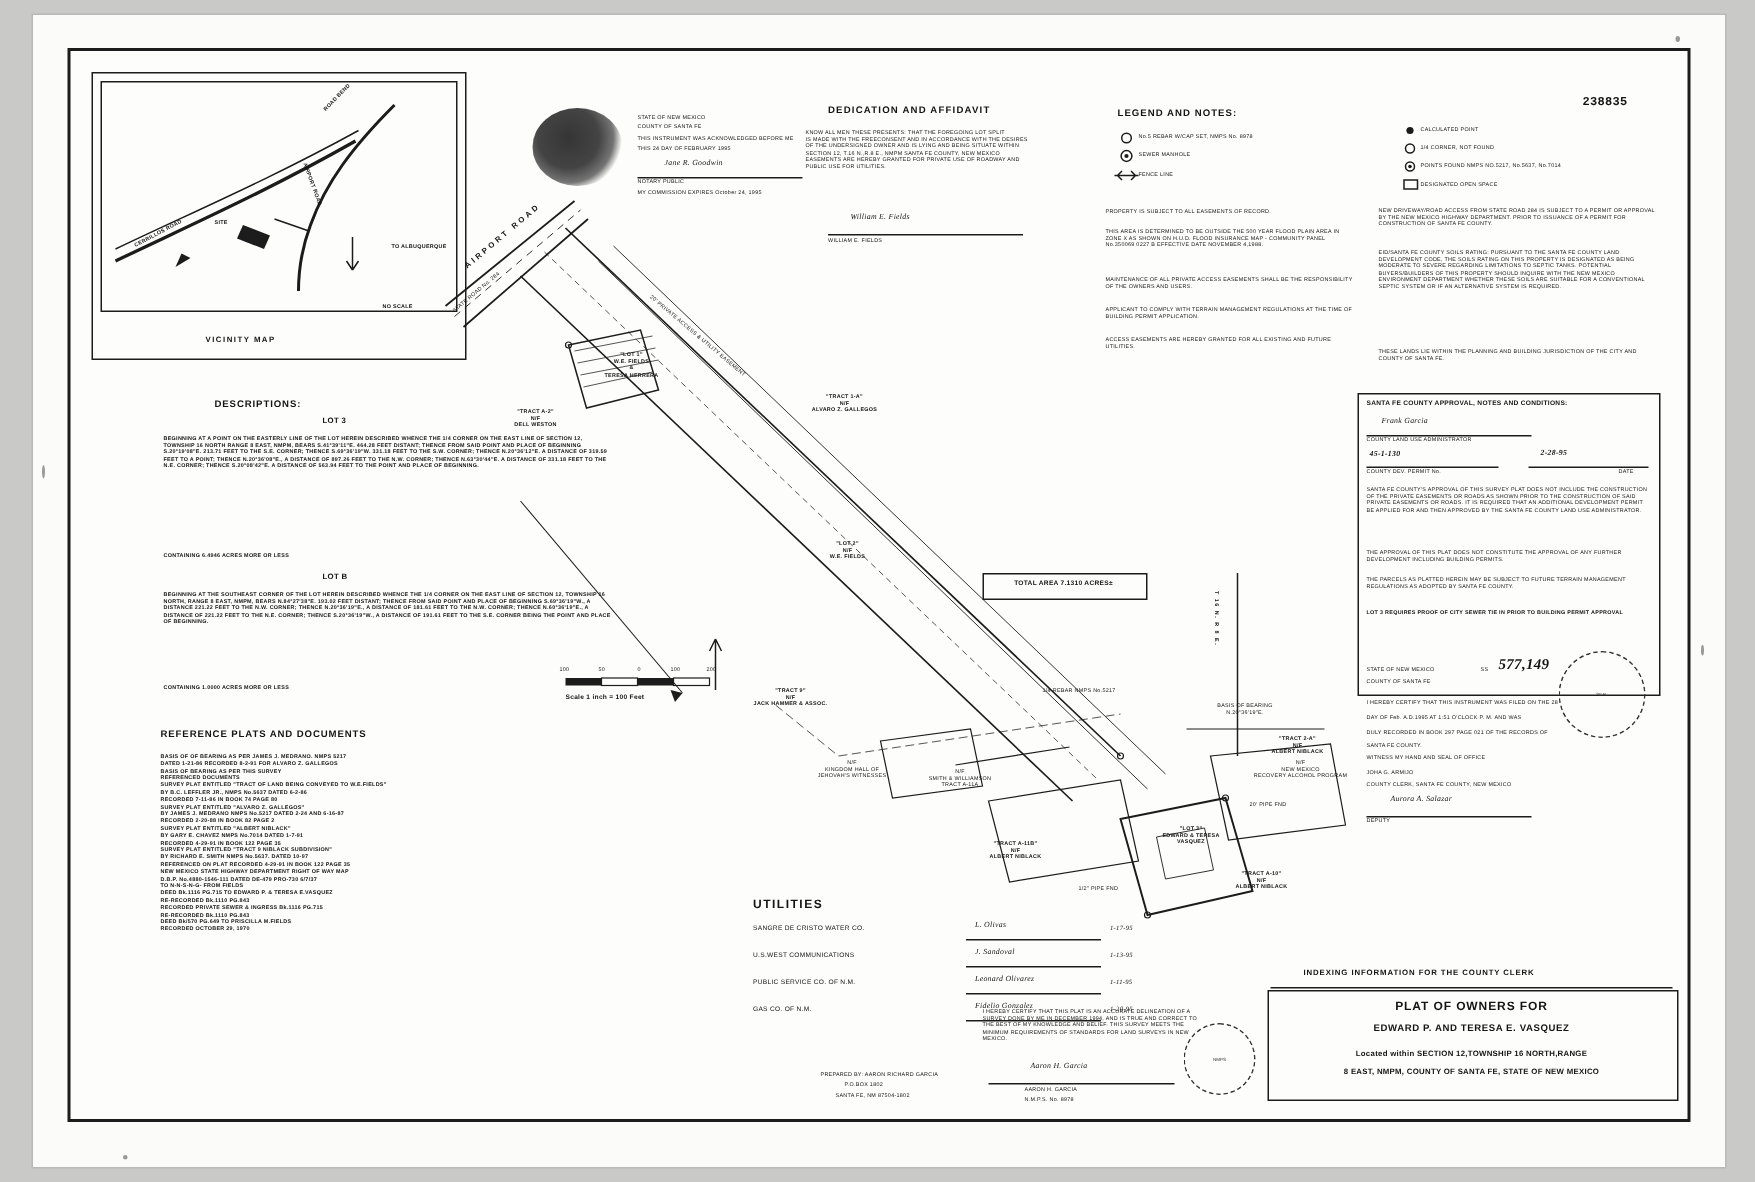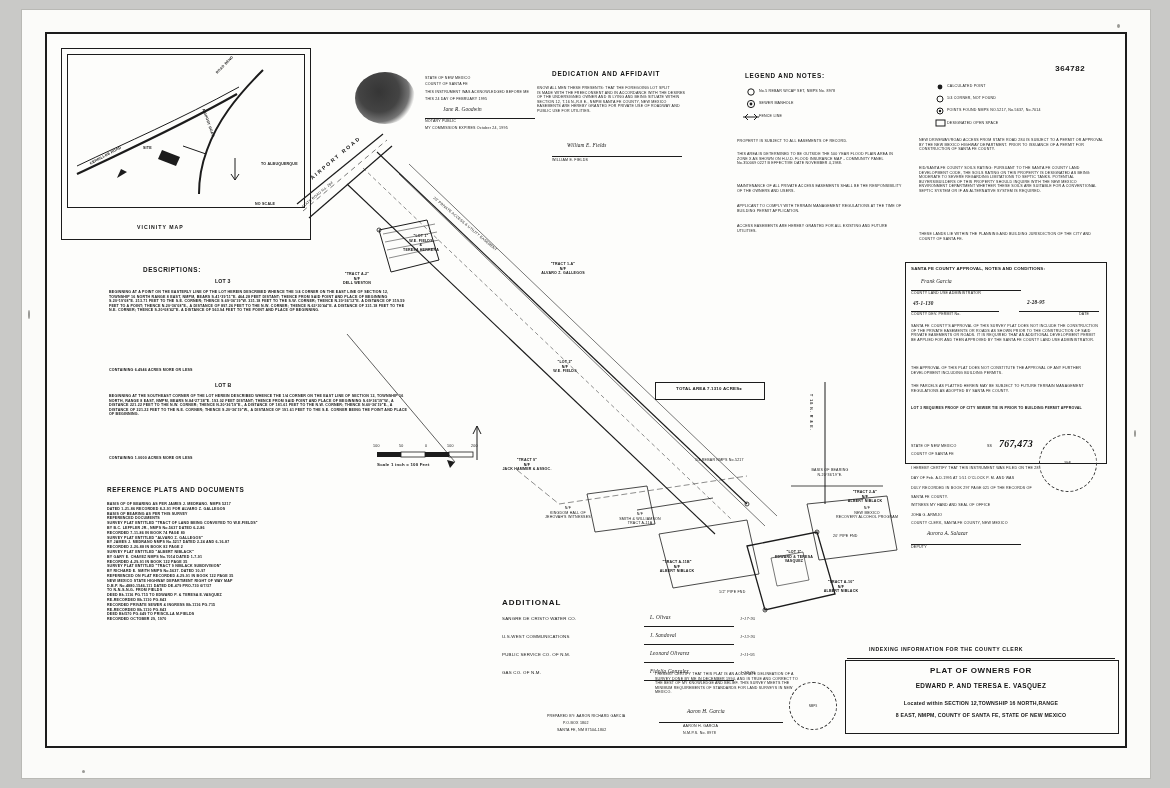--- a/index.html
+++ b/index.html
@@ -137,42 +137,42 @@
 
     <div class="txt tiny" style="left:690px;top:105px;width:165px;">PROPERTY IS SUBJECT TO ALL EASEMENTS OF RECORD.</div>
     <div class="txt tiny" style="left:690px;top:118px;width:165px;">THIS AREA IS DETERMINED TO BE OUTSIDE THE 500 YEAR FLOOD PLAIN AREA IN ZONE X AS SHOWN ON H.U.D. FLOOD INSURANCE MAP - COMMUNITY PANEL No.350069 0227 B EFFECTIVE DATE NOVEMBER 4,1988.</div>
     <div class="txt tiny" style="left:690px;top:150px;width:165px;">MAINTENANCE OF ALL PRIVATE ACCESS EASEMENTS SHALL BE THE RESPONSIBILITY OF THE OWNERS AND USERS.</div>
     <div class="txt tiny" style="left:690px;top:170px;width:165px;">APPLICANT TO COMPLY WITH TERRAIN MANAGEMENT REGULATIONS AT THE TIME OF BUILDING PERMIT APPLICATION.</div>
     <div class="txt tiny" style="left:690px;top:190px;width:165px;">ACCESS EASEMENTS ARE HEREBY GRANTED FOR ALL EXISTING AND FUTURE UTILITIES.</div>
     <div class="txt tiny" style="left:872px;top:104px;width:185px;">NEW DRIVEWAY/ROAD ACCESS FROM STATE ROAD 284 IS SUBJECT TO A PERMIT OR APPROVAL BY THE NEW MEXICO HIGHWAY DEPARTMENT. PRIOR TO ISSUANCE OF A PERMIT FOR CONSTRUCTION OF SANTA FE COUNTY.</div>
     <div class="txt tiny" style="left:872px;top:132px;width:185px;">EID/SANTA FE COUNTY SOILS RATING: PURSUANT TO THE SANTA FE COUNTY LAND DEVELOPMENT CODE, THE SOILS RATING ON THIS PROPERTY IS DESIGNATED AS BEING MODERATE TO SEVERE REGARDING LIMITATIONS TO SEPTIC TANKS. POTENTIAL BUYERS/BUILDERS OF THIS PROPERTY SHOULD INQUIRE WITH THE NEW MEXICO ENVIRONMENT DEPARTMENT WHETHER THESE SOILS ARE SUITABLE FOR A CONVENTIONAL SEPTIC SYSTEM OR IF AN ALTERNATIVE SYSTEM IS REQUIRED.</div>
     <div class="txt tiny" style="left:872px;top:198px;width:185px;">THESE LANDS LIE WITHIN THE PLANNING AND BUILDING JURISDICTION OF THE CITY AND COUNTY OF SANTA FE.</div>
 
-    <div class="txt lg b mono" style="left:1008px;top:30px;">364782</div>
+    <div class="txt lg b mono" style="left:1008px;top:30px;">238835</div>
 
     <div class="nbox" style="left:858px;top:228px;width:200px;height:200px;"></div>
     <div class="txt xs b" style="left:864px;top:232px;">SANTA FE COUNTY APPROVAL, NOTES AND CONDITIONS:</div>
     <div class="txt sm sig" style="left:874px;top:244px;">Frank Garcia</div>
     <div class="hair" style="left:864px;top:256px;width:110px;height:1px;"></div>
     <div class="txt tiny" style="left:864px;top:257px;">COUNTY LAND USE ADMINISTRATOR</div>
     <div class="txt sm sig b" style="left:866px;top:266px;">45-1-130</div>
     <div class="txt sm sig b" style="left:980px;top:265px;">2-28-95</div>
     <div class="hair" style="left:864px;top:277px;width:88px;height:1px;"></div>
     <div class="hair" style="left:972px;top:277px;width:80px;height:1px;"></div>
     <div class="txt tiny" style="left:864px;top:278px;">COUNTY DEV. PERMIT No.</div>
     <div class="txt tiny" style="left:1032px;top:278px;">DATE</div>
     <div class="txt tiny" style="left:864px;top:290px;width:190px;">SANTA FE COUNTY'S APPROVAL OF THIS SURVEY PLAT DOES NOT INCLUDE THE CONSTRUCTION OF THE PRIVATE EASEMENTS OR ROADS AS SHOWN PRIOR TO THE CONSTRUCTION OF SAID PRIVATE EASEMENTS OR ROADS. IT IS REQUIRED THAT AN ADDITIONAL DEVELOPMENT PERMIT BE APPLIED FOR AND THEN APPROVED BY THE SANTA FE COUNTY LAND USE ADMINISTRATOR.</div>
     <div class="txt tiny" style="left:864px;top:332px;width:190px;">THE APPROVAL OF THIS PLAT DOES NOT CONSTITUTE THE APPROVAL OF ANY FURTHER DEVELOPMENT INCLUDING BUILDING PERMITS.</div>
     <div class="txt tiny" style="left:864px;top:350px;width:190px;">THE PARCELS AS PLATTED HEREIN MAY BE SUBJECT TO FUTURE TERRAIN MANAGEMENT REGULATIONS AS ADOPTED BY SANTA FE COUNTY.</div>
     <div class="txt tiny b" style="left:864px;top:372px;width:190px;">LOT 3 REQUIRES PROOF OF CITY SEWER TIE IN PRIOR TO BUILDING PERMIT APPROVAL</div>
 
     <div class="txt tiny" style="left:864px;top:410px;">STATE OF NEW MEXICO</div>
     <div class="txt tiny" style="left:940px;top:410px;">SS</div>
     <div class="txt tiny" style="left:864px;top:418px;">COUNTY OF SANTA FE</div>
-    <div class="txt xl sig b" style="left:952px;top:404px;">767,473</div>
+    <div class="txt xl sig b" style="left:952px;top:404px;">577,149</div>
     <div class="txt tiny" style="left:864px;top:432px;">I HEREBY CERTIFY THAT THIS INSTRUMENT WAS FILED ON THE 28</div>
     <div class="txt tiny" style="left:864px;top:442px;">DAY OF Feb. A.D.1995 AT 1:51 O'CLOCK P. M. AND WAS</div>
     <div class="txt tiny" style="left:864px;top:452px;">DULY RECORDED IN BOOK 297 PAGE 021 OF THE RECORDS OF</div>
     <div class="txt tiny" style="left:864px;top:461px;">SANTA FE COUNTY.</div>
     <div class="txt tiny" style="left:864px;top:469px;">WITNESS MY HAND AND SEAL OF OFFICE</div>
     <div class="txt tiny" style="left:864px;top:479px;">JOHA G. ARMIJO</div>
     <div class="txt tiny" style="left:864px;top:487px;">COUNTY CLERK, SANTA FE COUNTY, NEW MEXICO</div>
     <div class="txt sm sig" style="left:880px;top:496px;">Aurora A. Salazar</div>
     <div class="hair" style="left:864px;top:510px;width:110px;height:1px;"></div>
     <div class="txt tiny" style="left:864px;top:511px;">DEPUTY</div>
@@ -208,21 +208,21 @@
         <div class="txt tiny b" style="position: relative; line-height: 4.8px;">D.B.P. No.4880-1546-111 DATED DE-479 PRO-730 6/7/37</div>
         <div class="txt tiny b" style="position: relative; line-height: 4.8px;">TO N-N-S-N-G- FROM FIELDS</div>
         <div class="txt tiny b" style="position: relative; line-height: 4.8px;">DEED Bk.1116 PG.715 TO EDWARD P. &amp; TERESA E.VASQUEZ</div>
         <div class="txt tiny b" style="position: relative; line-height: 4.8px;">RE-RECORDED Bk.1110 PG.843</div>
         <div class="txt tiny b" style="position: relative; line-height: 4.8px;">RECORDED PRIVATE SEWER &amp; INGRESS Bk.1116 PG.715</div>
         <div class="txt tiny b" style="position: relative; line-height: 4.8px;">RE-RECORDED Bk.1110 PG.843</div>
         <div class="txt tiny b" style="position: relative; line-height: 4.8px;">DEED Bk/570 PG.649 TO PRISCILLA M.FIELDS</div>
         <div class="txt tiny b" style="position: relative; line-height: 4.8px;">RECORDED OCTOBER 29, 1970</div>
       </div>
 
-    <div class="txt lg b" style="left:455px;top:564px;letter-spacing:1px;">ADDITIONAL</div>
+    <div class="txt lg b" style="left:455px;top:564px;letter-spacing:1px;">UTILITIES</div>
     <div id="util-rows" style="position:absolute;left:455px;top:580px;width:300px;">
         <div style="position: relative; height: 18px;">
           <span class="txt xs" style="left: 0px; top: 2px;">SANGRE DE CRISTO WATER CO.</span>
           <span class="txt sm sig" style="left: 148px; top: 0px;">L. Olivas</span>
           <span class="hair" style="left: 142px; top: 12px; width: 90px; height: 1px;"></span>
           <span class="txt xs sig" style="left: 238px; top: 2px;">1-17-95</span>
         </div>
         <div style="position: relative; height: 18px;">
           <span class="txt xs" style="left: 0px; top: 2px;">U.S.WEST COMMUNICATIONS</span>
           <span class="txt sm sig" style="left: 148px; top: 0px;">J. Sandoval</span>

